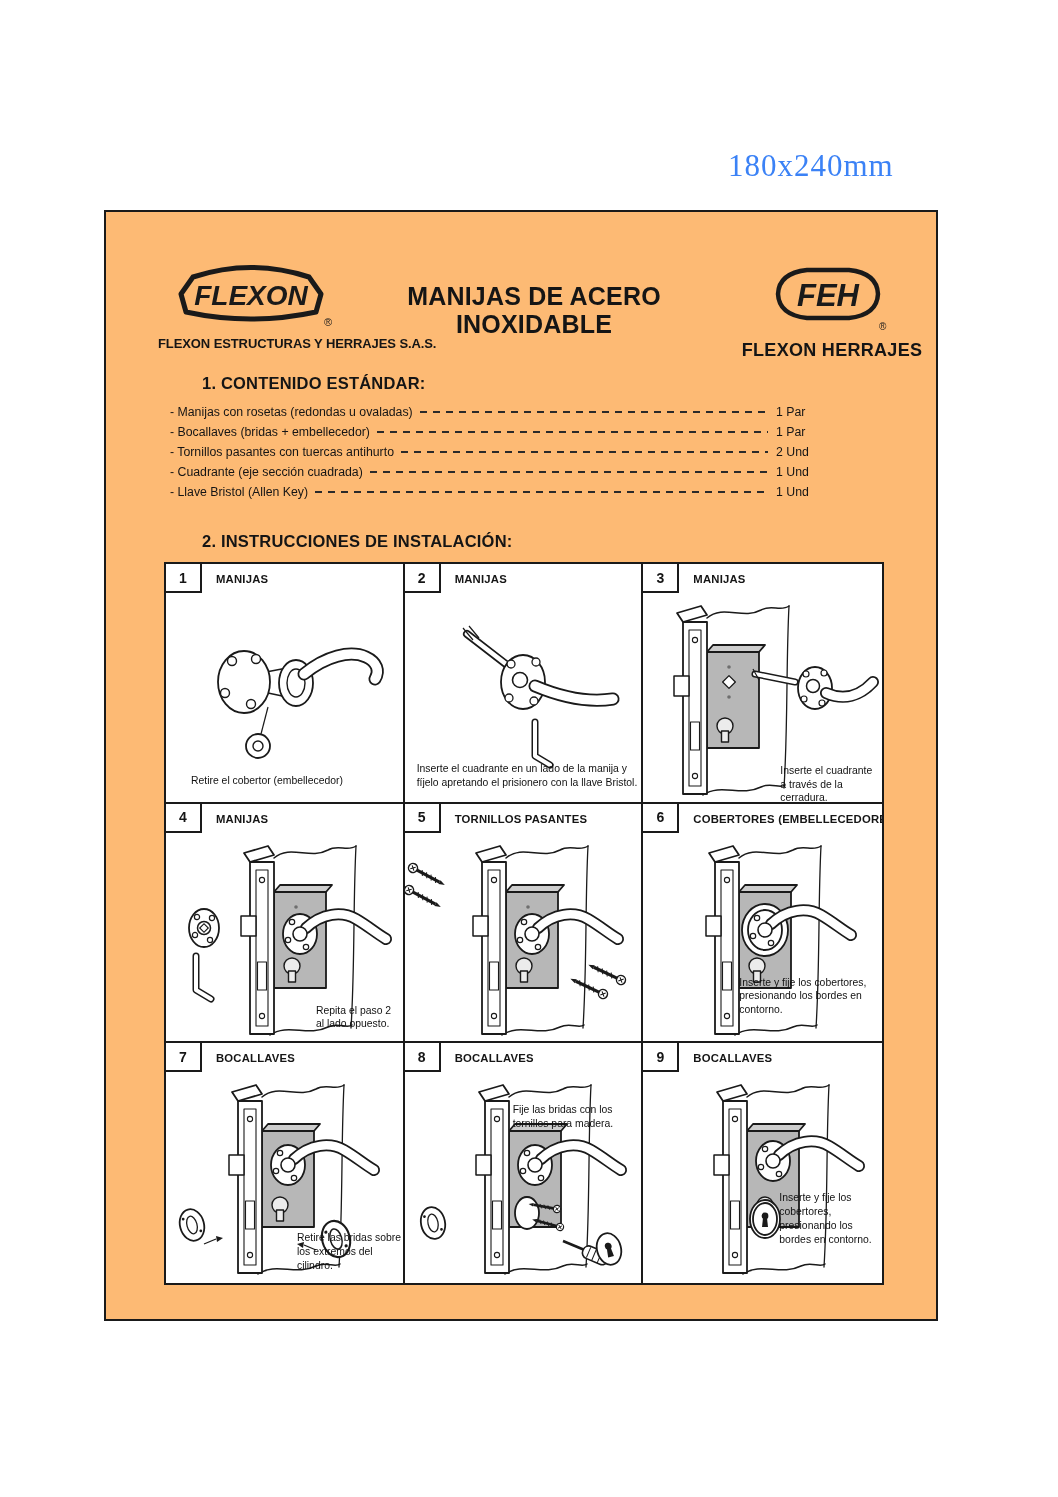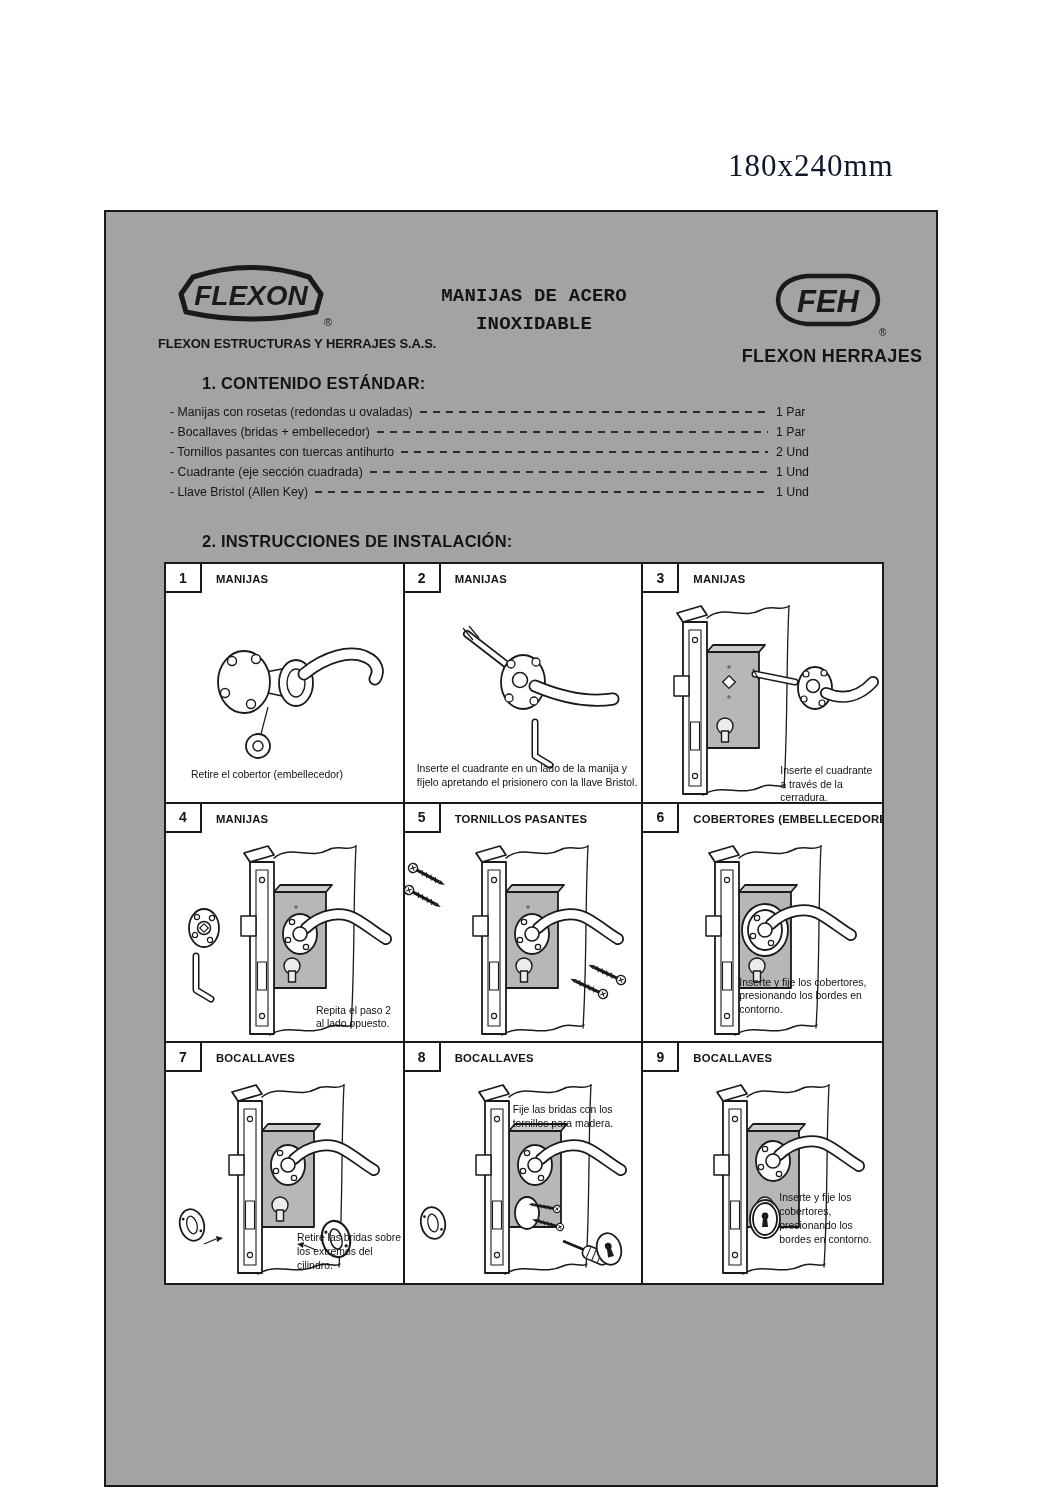--- a/index.html
+++ b/index.html
@@ -7,33 +7,33 @@
   body {
     width: 1058px; height: 1497px;
     position: relative;
     font-family: "Liberation Sans", sans-serif;
     color: #151515;
     overflow: hidden;
   }
   .size-label {
     position: absolute; left: 728px; top: 148px;
     font-family: "Liberation Serif", serif;
-    font-size: 31px; color: #0f172a; letter-spacing: 1px;
+    font-size: 31px; color: #3b82f6; letter-spacing: 1px;
   }
   .sheet {
     position: absolute; left: 104px; top: 210px;
-    width: 834px; height: 1277px;
-    border: 2px solid #1a1a1a; background: #a3a3a3;
+    width: 834px; height: 1111px;
+    border: 2px solid #1a1a1a; background: #fdba74;
   }
   
   .brand-left { position: absolute; left: 52px; top: 52px; width: 186px; text-align: center; }
   .brand-sub  { font-size: 13px; font-weight: bold; letter-spacing: -0.1px; margin-top: 2px; white-space: nowrap; }
   .main-title { position: absolute; left: 288px; top: 70px; width: 280px; text-align: center;
-                font-weight: bold; font-size: 19px; line-height: 28px; letter-spacing: 0.2px; font-family: Liberation Mono, monospace; }
-  .brand-right { position: absolute; left: 634px; top: 60px; width: 184px; text-align: center; }
+                font-weight: bold; font-size: 25px; line-height: 28px; letter-spacing: 0.2px; }
+  .brand-right { position: absolute; left: 634px; top: 54px; width: 184px; text-align: center; }
   .brand-sub2 { font-size: 18px; font-weight: bold; margin-top: 4px; letter-spacing: 0.3px; white-space: nowrap; }
   
   .sec-heading { position: absolute; font-size: 16.5px; font-weight: bold; letter-spacing: 0.2px; margin-left: 32px; }
   #sec1-heading { left: 64px; top: 162px; }
   #sec2-heading { left: 64px; top: 320px; }
   .items { position: absolute; left: 64px; top: 190px; width: 648px; }
   .item { display: flex; align-items: center; height: 20px; font-size: 12.3px; }
   .item .label { white-space: nowrap; }
   .leader { flex: 1; height: 2px; margin: 0 8px 0 7px;
             background-image: repeating-linear-gradient(to right, #2a2a2a 0 7px, transparent 7px 13px); }
@@ -46,21 +46,21 @@
   .cell:nth-child(3n) { border-right: none; }
   .cell:nth-child(n+7) { border-bottom: none; }
   .numbox { position: absolute; left: 0; top: 0; width: 36px; height: 29px;
             border-right: 2px solid #1a1a1a; border-bottom: 2px solid #1a1a1a;
             display: flex; align-items: center; justify-content: center;
             font-weight: bold; font-size: 14px; background: #fff; z-index: 2; }
   .celltitle { position: absolute; left: 50px; top: 9px; font-size: 11.3px; font-weight: bold;
                letter-spacing: 0.2px; z-index: 2; white-space: nowrap; }
   .illus { position: absolute; left: 0; top: 30px; width: 238px; height: 207px; }
   .cap { position: absolute; font-size: 10.4px; line-height: 1.32; z-index: 3; color: #111; }
-  .cap1 { left: 14px;  top: 204px; width: 210px; padding-left: 11px; }
+  .cap1 { left: 14px;  top: 210px; width: 210px; padding-left: 11px; }
   .cap2 { left: 12px;  top: 198px; width: 224px; }
   .cap3 { left: 137px; top: 200px; width: 100px; }
   .cap4 { left: 150px; top: 170px; width: 84px; margin-top: 30px;  }
   .cap5 { left: 108px; top: 170px; width: 126px; }
   .cap6 { left: 96px;  top: 172px; width: 140px; }
   .cap7 { left: 131px; top: 188px; width: 104px; }
   .cap8 { left: 108px; top: 60px;  width: 112px; }
   .cap9 { left: 136px; top: 148px; width: 100px; }
   .defs-holder { position: absolute; width: 0; height: 0; overflow: hidden; }
 </style>

